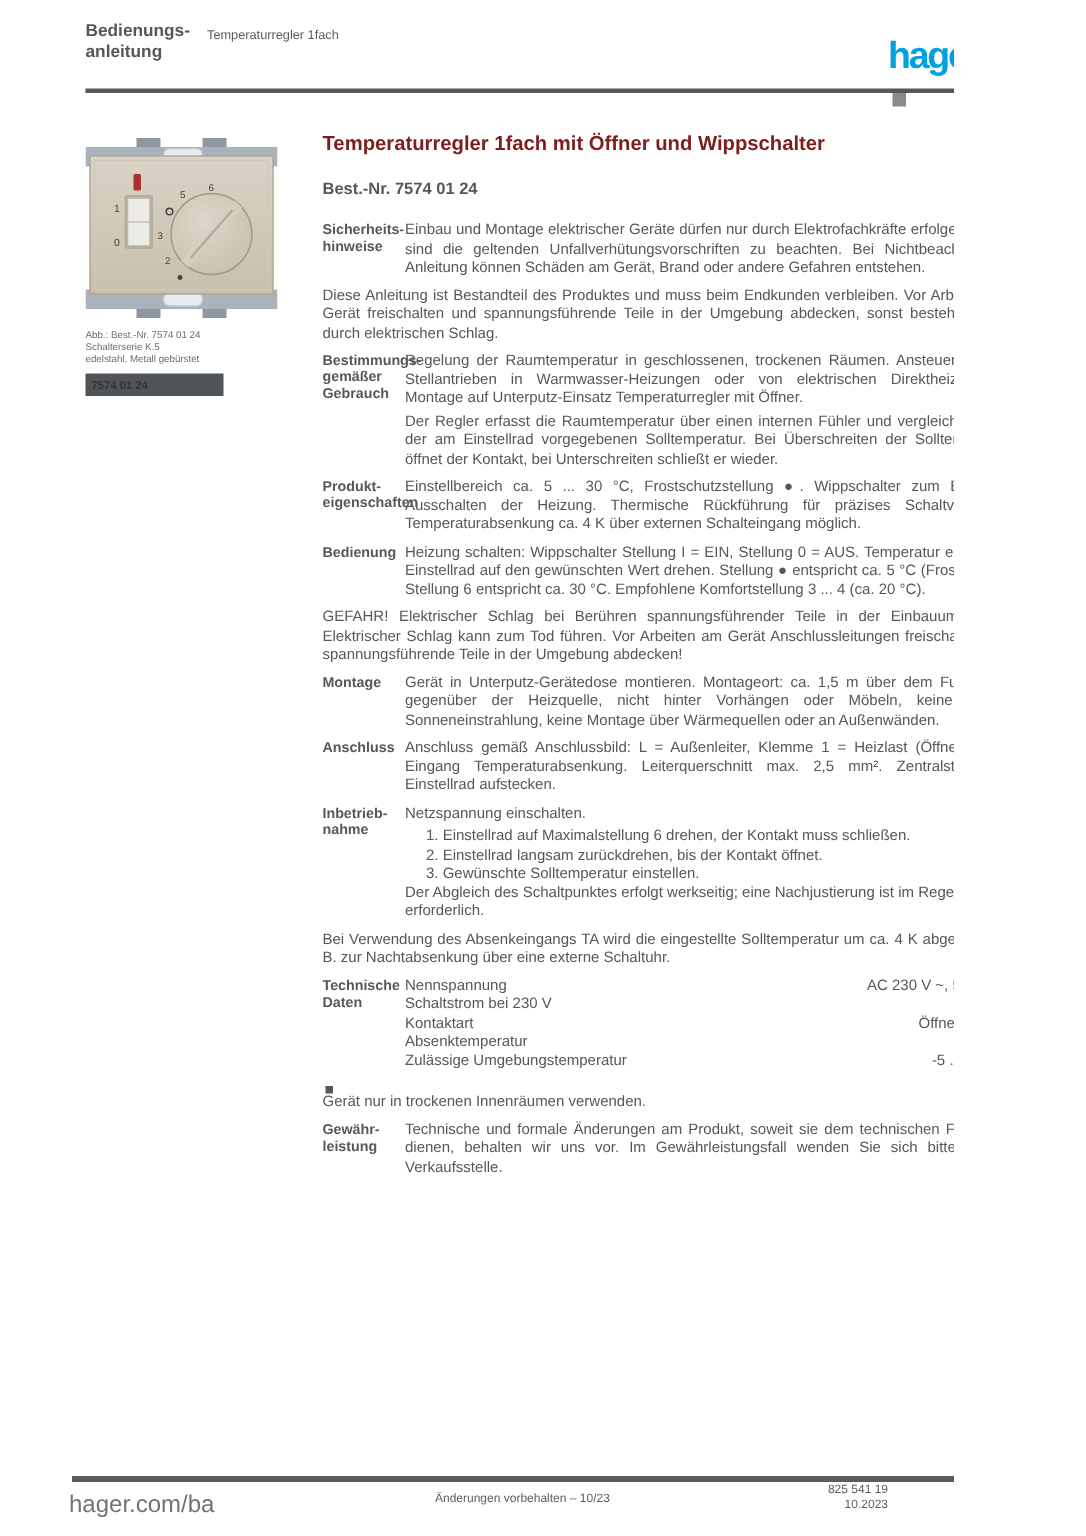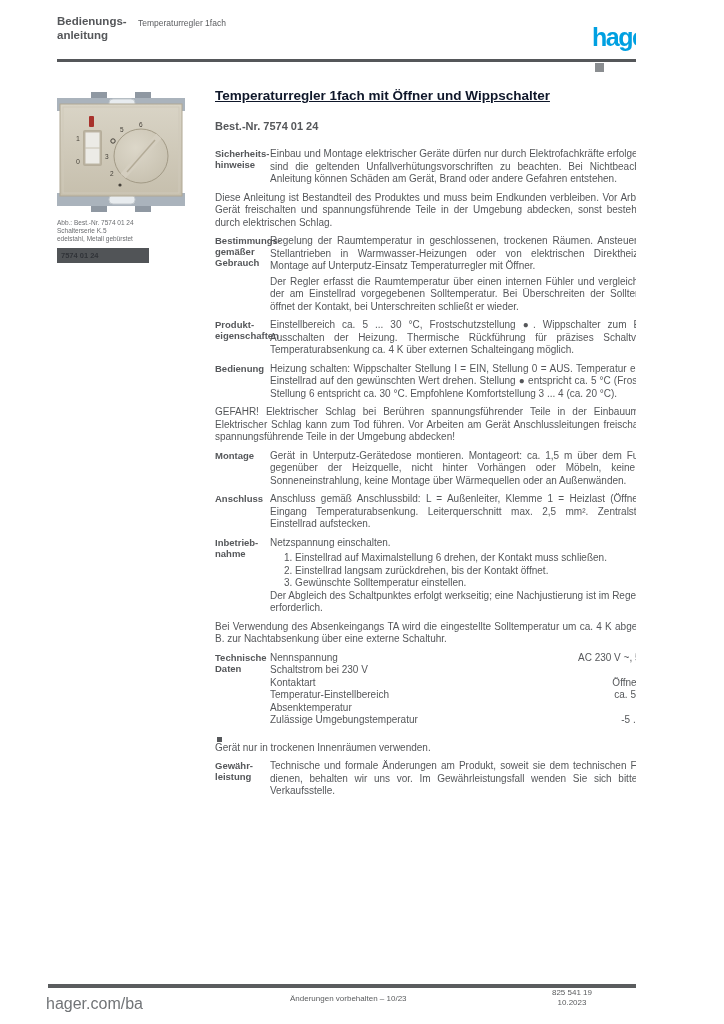--- a/index.html
+++ b/index.html
@@ -15,41 +15,41 @@
         color:#00a0e1;letter-spacing:-1.5px;line-height:26px;}
   .logo-mark{display:inline-block;width:9px;height:9px;background:#8a8d90;margin-left:3px;}
   
   .photo{position:absolute;left:57px;top:92px;width:130px;}
   .captions{margin-top:3px;font-size:6.5px;line-height:8px;color:#6b6d70;}
   .badge{margin-top:5px;width:92px;height:15px;background:#515457;color:#303338;
          font-size:7.5px;font-weight:bold;display:flex;align-items:center;
          padding-left:4px;box-sizing:border-box;}
   
   .main{position:absolute;left:215px;top:88px;width:460px;}
-  .title{font-size:13.5px;font-weight:bold;line-height:15px;color:#0f172a;text-decoration:underline;}
+  .title{font-size:13.5px;font-weight:bold;line-height:15px;color:#7f1d1d;}
   .subtitle{font-size:11px;font-weight:bold;margin-top:17px;}
   #sections{margin-top:16px;}
   .sec{display:flex;margin-bottom:6px;}
   .sec-label{flex:0 0 55px;width:55px;font-size:9.5px;font-weight:bold;line-height:11px;
              padding-right:6px;box-sizing:border-box;}
   .sec-body{flex:1;font-size:10px;line-height:12.5px;text-align:justify;}
   .sec-body .para{margin:0 0 3px 0;}
   .sec-body .para:last-child{margin-bottom:0;}
   .step{padding-left:14px;line-height:12.5px;text-align:left;}
   .trow{display:flex;justify-content:space-between;line-height:12.5px;}
   .tl{text-align:right;}
   .tv{white-space:nowrap;padding-left:10px;}
   .bullet-line{display:flex;align-items:flex-start;line-height:12.5px;text-align:left;flex-direction:column;}
   .bsq{flex:0 0 auto;width:5px;height:5px;background:#55575a;margin:4px 6px 0 2px;}
   
   .f-rule{position:absolute;left:48px;top:984px;width:632px;height:4px;background:#5a5c5e;}
   .f-url{position:absolute;left:46px;top:990px;width:140px;height:28px;background:#ffffff;
          display:flex;align-items:center;font-size:16px;color:#717477;}
   .f-note{position:absolute;left:290px;top:994px;font-size:8px;color:#5a5c5e;}
-  .f-ref{position:absolute;right:44px;top:988px;text-align:center;font-size:8px;
+  .f-ref{position:absolute;right:44px;top:988px;text-align:right;font-size:8px;
          line-height:10px;color:#5a5c5e;}
 </style>
 </head>
 <body>
 
 <div class="page">
 
   <div class="header-left">
     <div>Bedienungs-</div>
     <div>anleitung</div>
@@ -189,24 +189,20 @@
             </div>
             <div class="trow">
               <span class="tl">Schaltstrom bei 230 V</span>
               <span class="tv">10 (4) A</span>
             </div>
             <div class="trow">
               <span class="tl">Kontaktart</span>
               <span class="tv">Öffner, 1-polig</span>
             </div>
             <div class="trow">
-              <span class="tl">Temperatur-Einstellbereich</span>
-              <span class="tv">ca. 5 ... 30 °C</span>
-            </div>
-            <div class="trow">
               <span class="tl">Absenktemperatur</span>
               <span class="tv">ca. 4 K</span>
             </div>
             <div class="trow">
               <span class="tl">Zulässige Umgebungstemperatur</span>
               <span class="tv">-5 ... +40 °C</span>
             </div>
           </div>
         </div>
         <div class="sec wide">

